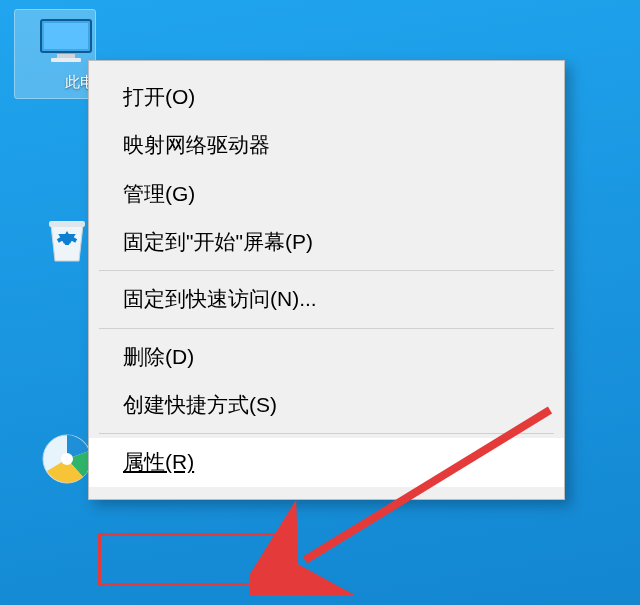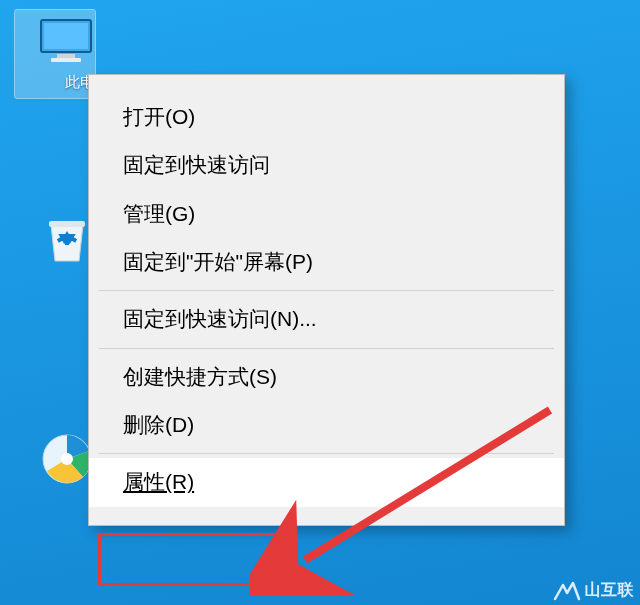--- a/index.html
+++ b/index.html
@@ -42,26 +42,26 @@
     display: block;
     padding-bottom: 6px;
     white-space: nowrap;
     overflow: hidden;
   }
 
   
   .context-menu {
     position: absolute;
     left: 88px;
-    top: 74px;
+    top: 60px;
     width: 475px;
     background: #f0f0f0;
     border: 1px solid #bcbcbc;
     box-shadow: 6px 6px 12px rgba(0,0,0,.25);
-    padding: 18px 0;
+    padding: 12px 0;
   }
   .context-menu .item {
     padding: 10px 0 10px 34px;
     font-size: 21px;
     color: #000;
     line-height: 1.35;
     background: #f0f0f0;
   }
   .context-menu .item.hover {
     background: #fff;
@@ -140,46 +140,40 @@
         <path d="M28 28 L50 20 A24 24 0 0 1 44 46 Z" fill="#2fb56a"></path>
         <path d="M28 28 L44 46 A24 24 0 0 1 8 40 Z" fill="#f6c436"></path>
         <circle cx="28" cy="28" r="6" fill="#fff"></circle>
       </svg>
     </span>
   </div>
 
   <div class="context-menu">
 
     <div class="item">打开(O)</div>
-    <div class="item">固定到快速访问</div>
+    <div class="item">映射网络驱动器</div>
     <div class="item">管理(G)</div>
     <div class="item">固定到"开始"屏幕(P)</div>
     <div class="sep"></div>
 
     <div class="item">固定到快速访问(N)...</div>
     <div class="sep"></div>
 
+    <div class="item">删除(D)</div>
     <div class="item">创建快捷方式(S)</div>
-    <div class="item">删除(D)</div>
     <div class="sep"></div>
 
     <div class="item hover" id="item-properties">属性(R)</div>
   </div>
 
   <div class="highlight-box" style="left:98px; top:533px; width:180px; height:47px"></div>
 
   <svg class="arrow-svg" style="left:250px; top:400px" width="310" height="195" viewBox="0 0 310 195">
     <defs>
       <marker id="ah" markerWidth="14" markerHeight="14" refX="3" refY="7" orient="auto">
         <path d="M0,0 L14,7 L0,14 L4,7 Z" fill="#e43a3a"></path>
       </marker>
     </defs>
     <line x1="300" y1="10" x2="55" y2="160" stroke="#e43a3a" stroke-width="8" marker-end="url(#ah)"></line>
   </svg>
 
-  <div class="watermark">
-    <svg width="28" height="20" viewBox="0 0 28 20">
-      <path d="M2 18 L10 4 L14 12 L20 2 L26 18" stroke="#ffffff" stroke-width="2.5" fill="none" stroke-linejoin="round" stroke-linecap="round"></path>
-    </svg>
-    <span>山互联</span>
-  </div>
 
 </div>
 
 </body></html>

